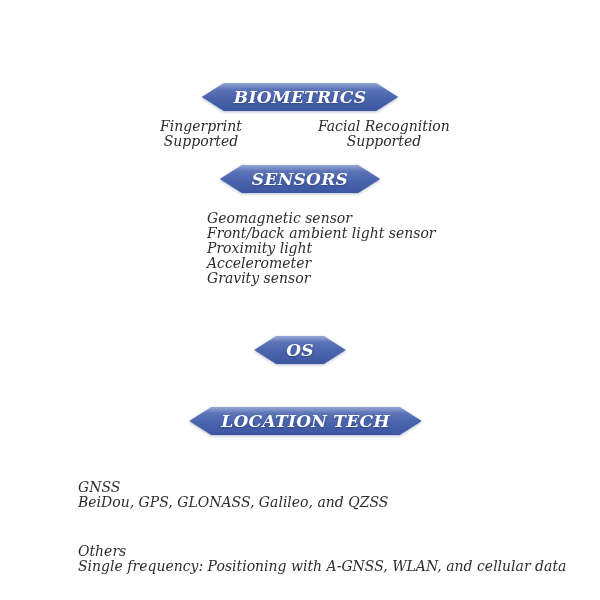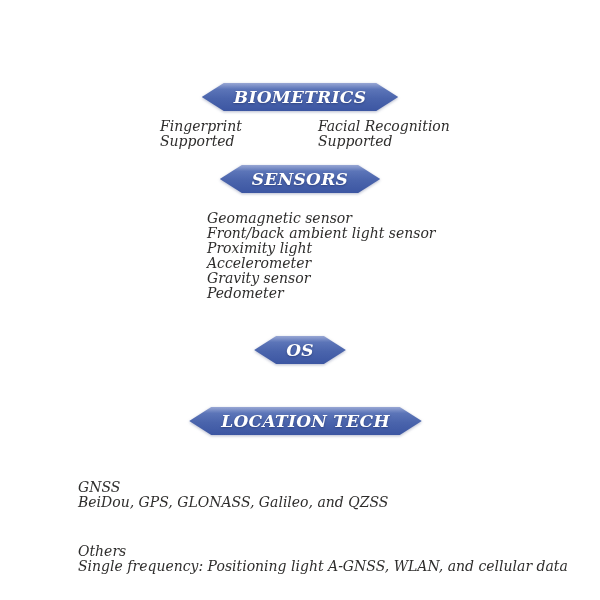--- a/index.html
+++ b/index.html
@@ -47,21 +47,21 @@
     white-space: nowrap;
   }
 
   
   .body-text {
     position: absolute;
     font-size: 14px;
     line-height: 15px;
     white-space: nowrap;
   }
-  .spec-col { position: absolute; }
+  .spec-col { position: absolute; text-align: center; }
   .sensor-list {
     list-style: none;
     margin: 9px;
     padding: 0;
   }
   .centered-value {
     position: absolute;
     left: 0;
     right: 0;
     text-align: center;
@@ -105,35 +105,34 @@
   <div class="banner-row" id="sensors-banner-row">
     <div class="banner">SENSORS</div>
   </div>
   <div class="body-text" id="sensors-list-block">
     <ul class="sensor-list">
       <li>Geomagnetic sensor</li>
       <li>Front/back ambient light sensor</li>
       <li>Proximity light</li>
       <li>Accelerometer</li>
       <li>Gravity sensor</li>
-      <li>Pedometer</li>
     </ul>
   </div>
 
   <div class="banner-row" id="os-banner-row">
     <div class="banner">OS</div>
   </div>
 
   <div class="banner-row" id="location-banner-row">
     <div class="banner">LOCATION TECH</div>
   </div>
   <div class="body-text" id="location-block">
     <div class="loc-group">
       <div>GNSS</div>
       <div>BeiDou, GPS, GLONASS, Galileo, and QZSS</div>
     </div>
     <div class="loc-group">
       <div>Others</div>
-      <div>Single frequency: Positioning light A-GNSS, WLAN, and cellular data</div>
+      <div>Single frequency: Positioning with A-GNSS, WLAN, and cellular data</div>
     </div>
   </div>
 
 </div>
 
 </body></html>

